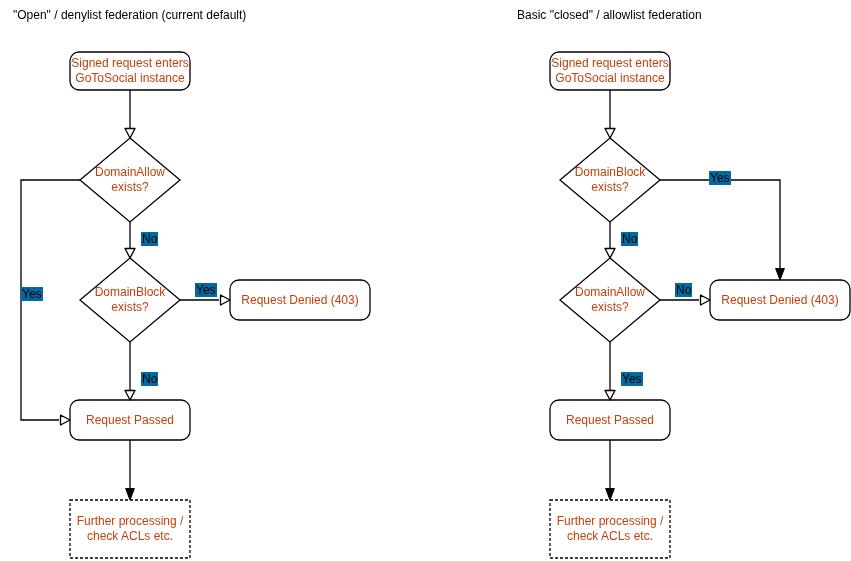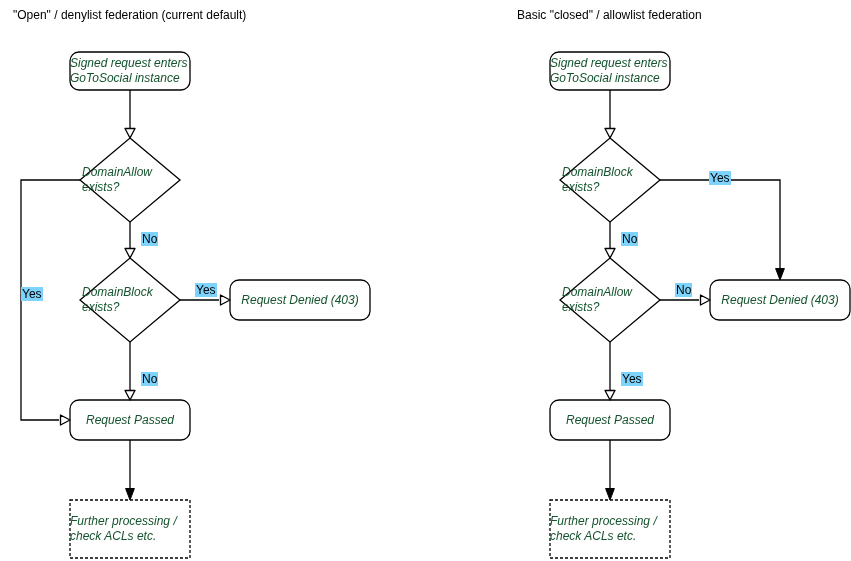--- a/index.html
+++ b/index.html
@@ -40,31 +40,30 @@
   .arrow-filled {
     fill: #000000;
     stroke: #000000;
     stroke-width: 1;
   }
   .node-label {
     position: absolute;
     display: flex;
     align-items: center;
     justify-content: center;
-    text-align: left;
+    text-align: center;
     font-size: 12px;
     line-height: 15px;
-    color: #14532d;
-    font-style: italic;
+    color: #c2410c;
   }
   .edge-label {
     position: absolute;
     font-size: 12px;
     line-height: 14px;
-    background: #7dd3fc;
+    background: #0369a1;
     padding: 0 1px;
     color: #000000;
   }
   .chart-title {
     position: absolute;
     font-size: 12px;
     line-height: 14px;
     color: #000000;
     white-space: nowrap;
   }

